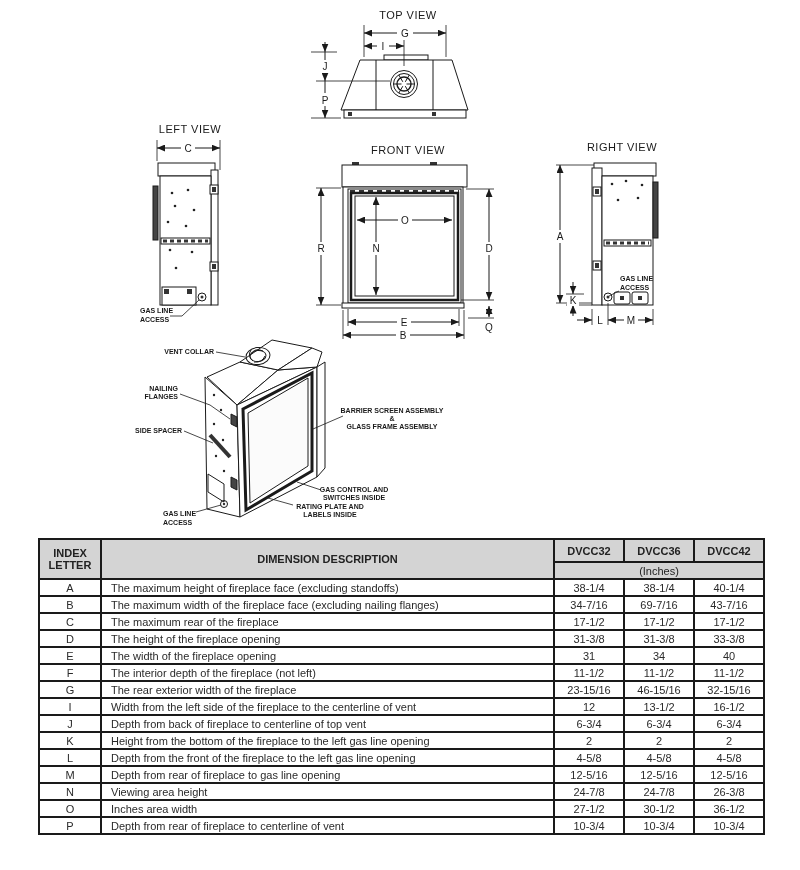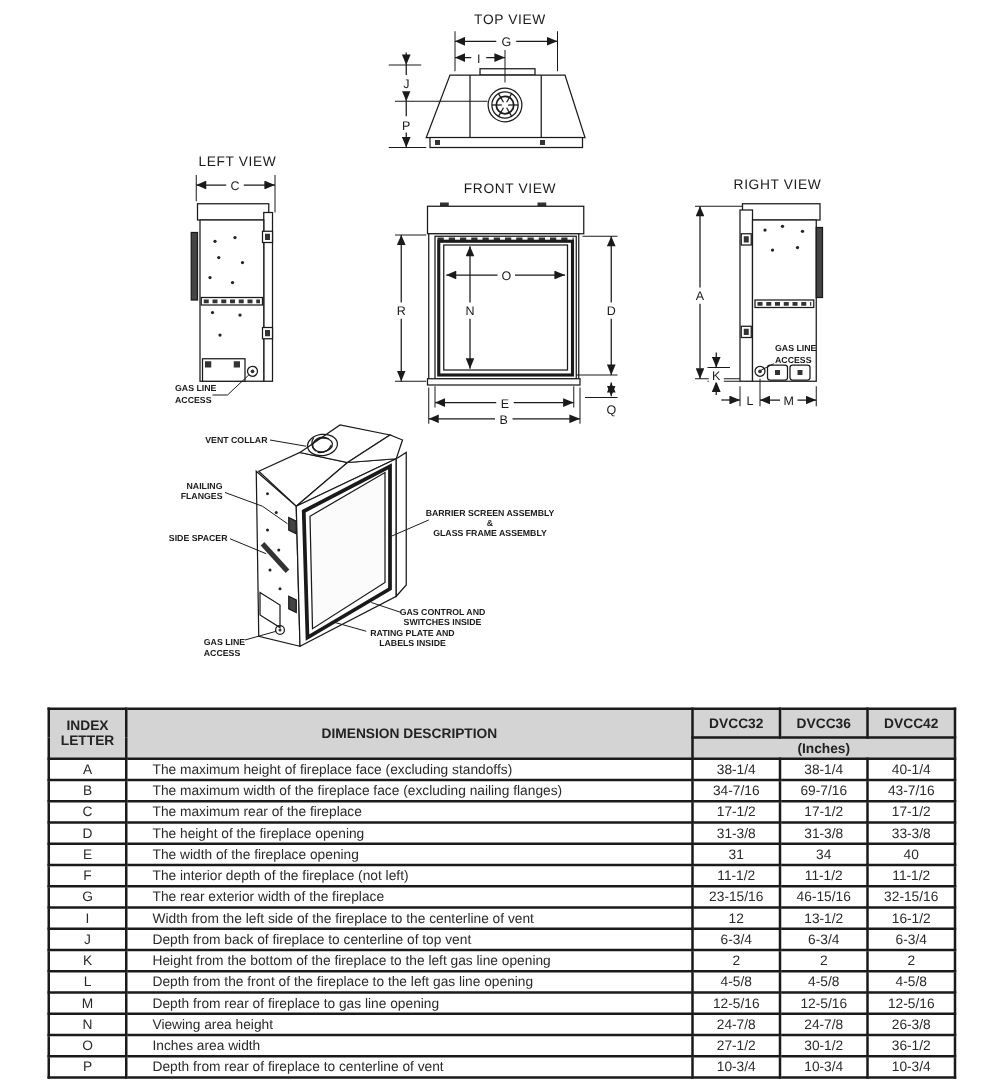--- a/index.html
+++ b/index.html
@@ -8,30 +8,30 @@
     width:800px; height:870px; background:#ffffff;
     font-family:"Liberation Sans", sans-serif; color:#1a1a1a;
     position:relative; overflow:hidden;
   }
   svg text { font-family:"Liberation Sans", sans-serif; fill:#1a1a1a; }
   .view-title { font-size:11px; letter-spacing:0.5px; }
   .dim-letter { font-size:10px; }
   .ann { font-size:7px; font-weight:bold; }
   #diagram { position:absolute; left:0; top:0; }
 
-  #dim-table-wrap { position:absolute; left:38px; top:538px; width:575px;margin-top:28px; }
+  #dim-table-wrap { position:absolute; left:38px; top:538px; width:575px; }
   table { border-collapse:collapse; width:100%; table-layout:fixed; }
   th, td {
     border:2px solid var(--line);
     font-size:11px; text-align:center; vertical-align:middle;
     padding:1px 4px; color:#2a2a2a;
   }
   th { background:var(--header-bg); font-weight:bold; color:#222; }
-  th.units { font-weight:bold; height:16px; }
-  td.desc { text-align:left; padding-left:20px; }
+  th.units { font-weight:normal; height:16px; }
+  td.desc { text-align:left; padding-left:9px; }
   tr.data-row td { height:17px; }
   col.c-letter { width:62px; }
   col.c-desc   { width:453px; }
   col.c-model  { width:70px; }
 </style>
 </head>
 <body>
 
 <svg id="diagram" width="800" height="535" viewBox="0 0 800 535">
   <defs>

